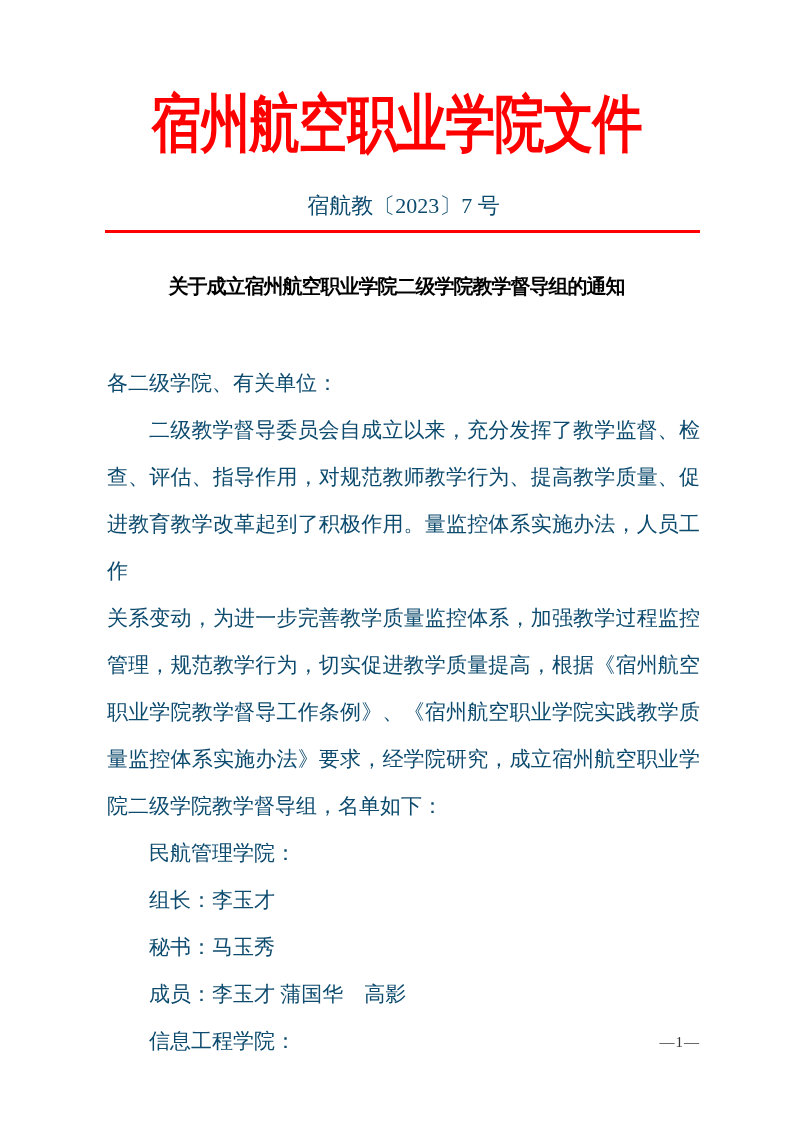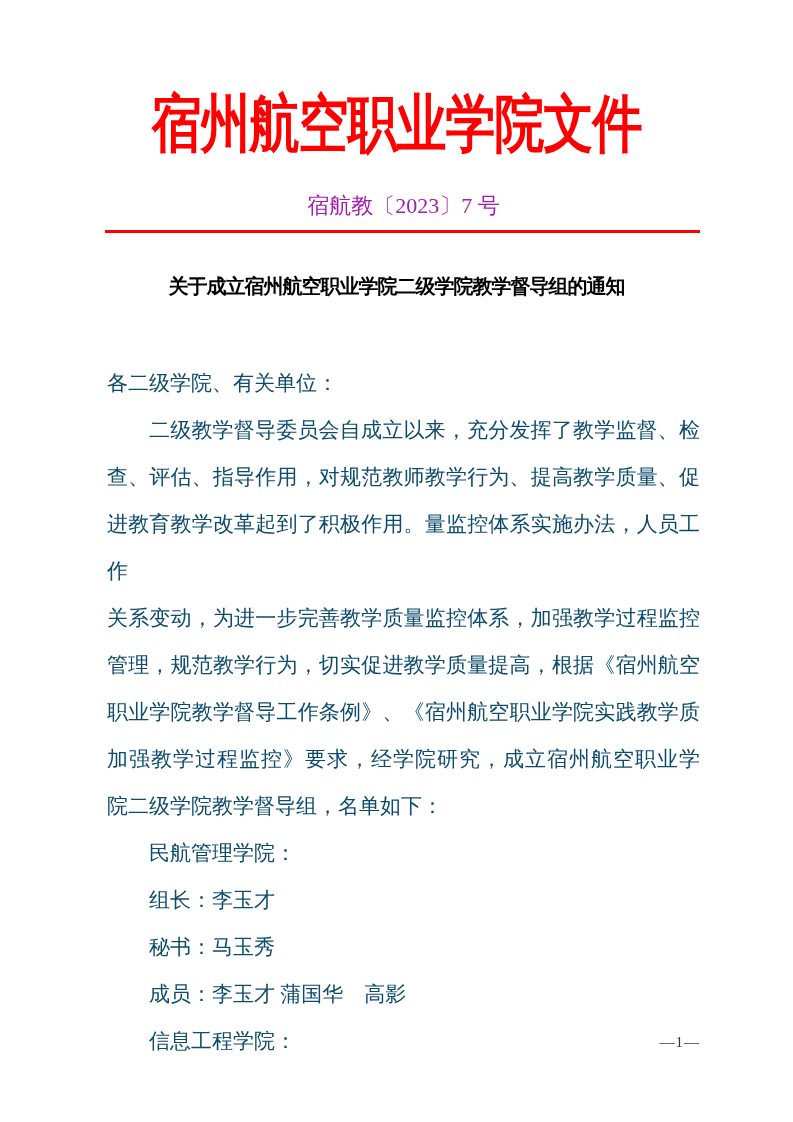--- a/index.html
+++ b/index.html
@@ -31,21 +31,21 @@
     transform-origin: center top;
     white-space: nowrap;
   }
   
   .doc-number {
     position: absolute;
     top: 193px; left: 107px; width: 593px;
     text-align: center;
     font-size: 22px;
     line-height: 1.2;
-    color: #a21caf;
+    color: #0c4a6e;
     white-space: nowrap;
   }
   
   .red-rule {
     position: absolute;
     top: 230px; left: 105px; width: 595px; height: 3px;
     background: var(--accent-red);
   }
   
   .doc-title {
@@ -100,21 +100,21 @@
 
   <div class="body-block">
     <div class="line">各二级学院、有关单位：</div>
 
     <div class="line jline first-indent">二级教学督导委员会自成立以来，充分发挥了教学监督、检</div>
     <div class="line jline">查、评估、指导作用，对规范教师教学行为、提高教学质量、促</div>
     <div class="line jline">进教育教学改革起到了积极作用。量监控体系实施办法，人员工作</div>
     <div class="line jline">关系变动，为进一步完善教学质量监控体系，加强教学过程监控</div>
     <div class="line jline">管理，规范教学行为，切实促进教学质量提高，根据《宿州航空</div>
     <div class="line jline">职业学院教学督导工作条例》、《宿州航空职业学院实践教学质</div>
-    <div class="line jline">加强教学过程监控》要求，经学院研究，成立宿州航空职业学</div>
+    <div class="line jline">量监控体系实施办法》要求，经学院研究，成立宿州航空职业学</div>
     <div class="line">院二级学院教学督导组，名单如下：</div>
 
     <div class="line indent">民航管理学院：</div>
     <div class="line indent">组长：李玉才</div>
     <div class="line indent">秘书：马玉秀</div>
     <div class="line indent">成员：李玉才 蒲国华　高影</div>
     <div class="line indent">信息工程学院：</div>
   </div>
 
   <div class="page-number">—1—</div>

